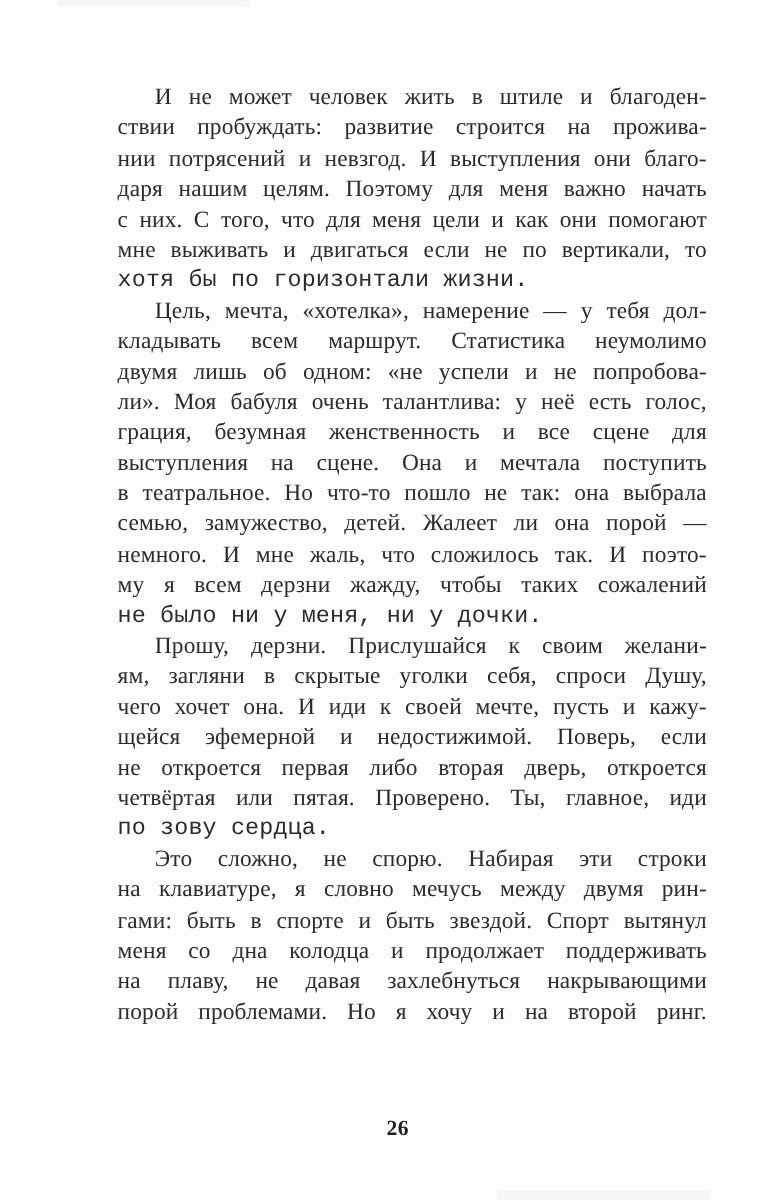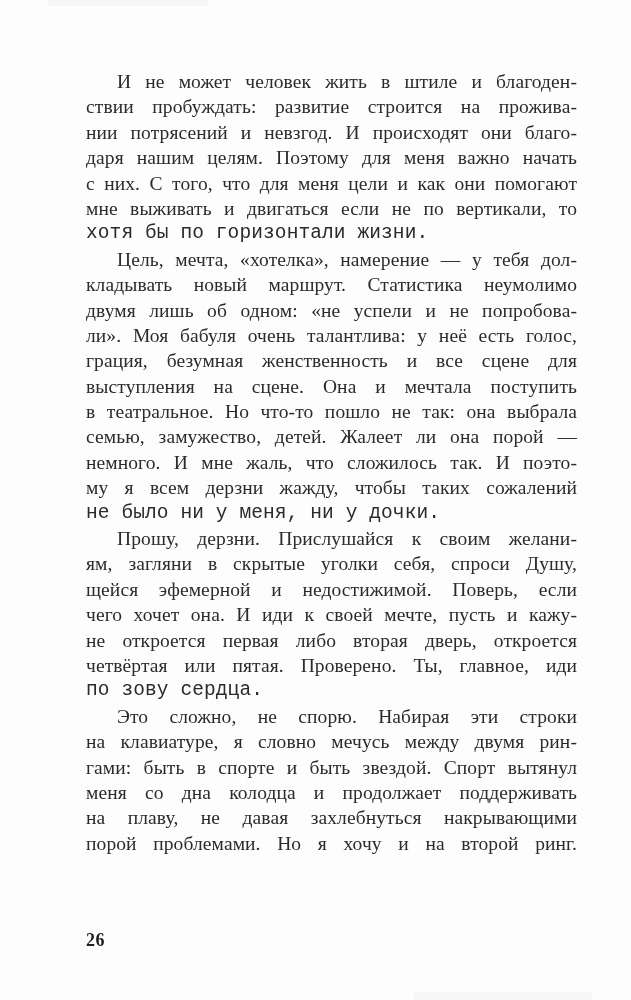--- a/index.html
+++ b/index.html
@@ -31,21 +31,21 @@
   }
   .strip-bottom {
     left: 414px;
     top: 992px;
     width: 178px;
     height: 8px;
     border-radius: 2px 2px 0 0;
   }
   .text-block {
     position: absolute;
-    left: 86px;
+    left: 98px;
     top: 69px;
     width: 491px;
     color: #2b2b2b;
     font-size: 19.5px;
     line-height: 25.4px;
     letter-spacing: 0.1px;
   }
   .paragraph {
     margin: 0;
   }
@@ -60,60 +60,60 @@
   }
   .line.para-end {
     text-align-last: left;
     font-family: Liberation Mono, monospace;
   }
   .page-number {
     position: absolute;
     left: 86px;
     top: 930px;
     width: 491px;
-    text-align: left;
+    text-align: center;
     font-size: 18px;
     font-weight: bold;
     color: #1f1f1f;
     letter-spacing: 0.5px;
   }
 </style>
 </head>
 <body>
 
 <div class="book-page">
   <div class="scan-strip strip-top"></div>
   <main class="text-block">
       <div class="paragraph">
         <div class="line first">И не может человек жить в штиле и благоден-</div>
         <div class="line">ствии пробуждать: развитие строится на прожива-</div>
-        <div class="line">нии потрясений и невзгод. И происходят они благо-</div>
+        <div class="line">нии потрясений и невзгод. И выступления они благо-</div>
         <div class="line">даря нашим целям. Поэтому для меня важно начать</div>
         <div class="line">с них. С того, что для меня цели и как они помогают</div>
         <div class="line">мне выживать и двигаться если не по вертикали, то</div>
         <div class="line para-end">хотя бы по горизонтали жизни.</div>
       </div>
       <div class="paragraph">
         <div class="line first">Цель, мечта, «хотелка», намерение — у тебя дол-</div>
-        <div class="line">кладывать новый маршрут. Статистика неумолимо</div>
+        <div class="line">кладывать всем маршрут. Статистика неумолимо</div>
         <div class="line">двумя лишь об одном: «не успели и не попробова-</div>
         <div class="line">ли». Моя бабуля очень талантлива: у неё есть голос,</div>
         <div class="line">грация, безумная женственность и все сцене для</div>
         <div class="line">выступления на сцене. Она и мечтала поступить</div>
         <div class="line">в театральное. Но что-то пошло не так: она выбрала</div>
         <div class="line">семью, замужество, детей. Жалеет ли она порой —</div>
         <div class="line">немного. И мне жаль, что сложилось так. И поэто-</div>
         <div class="line">му я всем дерзни жажду, чтобы таких сожалений</div>
         <div class="line para-end">не было ни у меня, ни у дочки.</div>
       </div>
       <div class="paragraph">
         <div class="line first">Прошу, дерзни. Прислушайся к своим желани-</div>
         <div class="line">ям, загляни в скрытые уголки себя, спроси Душу,</div>
+        <div class="line">чего хочет она. И иди к своей мечте, пусть и кажу-</div>
         <div class="line">щейся эфемерной и недостижимой. Поверь, если</div>
-        <div class="line">чего хочет она. И иди к своей мечте, пусть и кажу-</div>
         <div class="line">не откроется первая либо вторая дверь, откроется</div>
         <div class="line">четвёртая или пятая. Проверено. Ты, главное, иди</div>
         <div class="line para-end">по зову сердца.</div>
       </div>
       <div class="paragraph">
         <div class="line first">Это сложно, не спорю. Набирая эти строки</div>
         <div class="line">на клавиатуре, я словно мечусь между двумя рин-</div>
         <div class="line">гами: быть в спорте и быть звездой. Спорт вытянул</div>
         <div class="line">меня со дна колодца и продолжает поддерживать</div>
         <div class="line">на плаву, не давая захлебнуться накрывающими</div>

